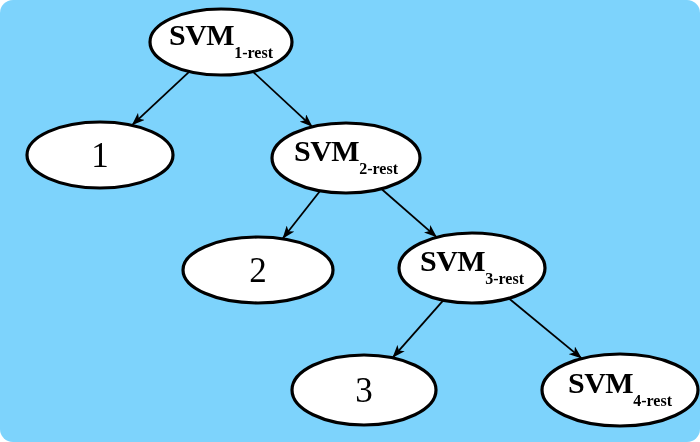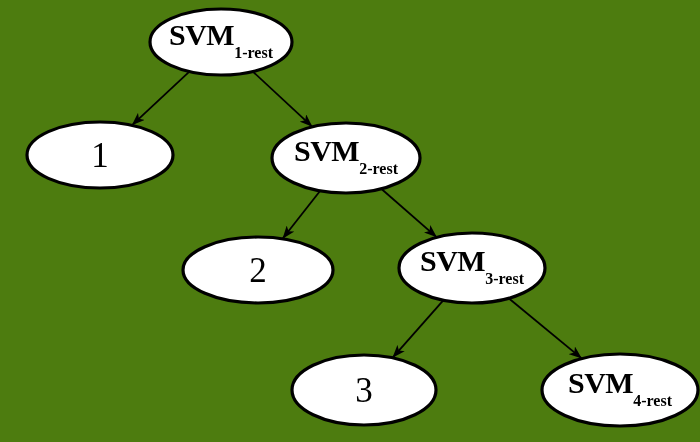--- a/index.html
+++ b/index.html
@@ -4,22 +4,23 @@
 <style>
   html, body { margin: 0; padding: 0; }
   body {
     background: #ffffff;
     font-family: "Liberation Serif", "DejaVu Serif", serif;
   }
   .canvas {
     position: relative;
     width: 700px;
     height: 442px;
-    background: #4d7c0f;
+    background: #7dd3fc;
     overflow: hidden;
+    border-radius: 13px;
   }
   svg { display: block; }
   .node-ellipse { fill: #ffffff; }
   .node-label {
     fill: #000000;
     font-family: "Liberation Serif", "DejaVu Serif", serif;
   }
   .node-label .main-sub { font-weight: bold; letter-spacing: -0.5px; }
   .node-label .subscript { font-weight: bold; }
   .node-label .digit { font-weight: normal; }

